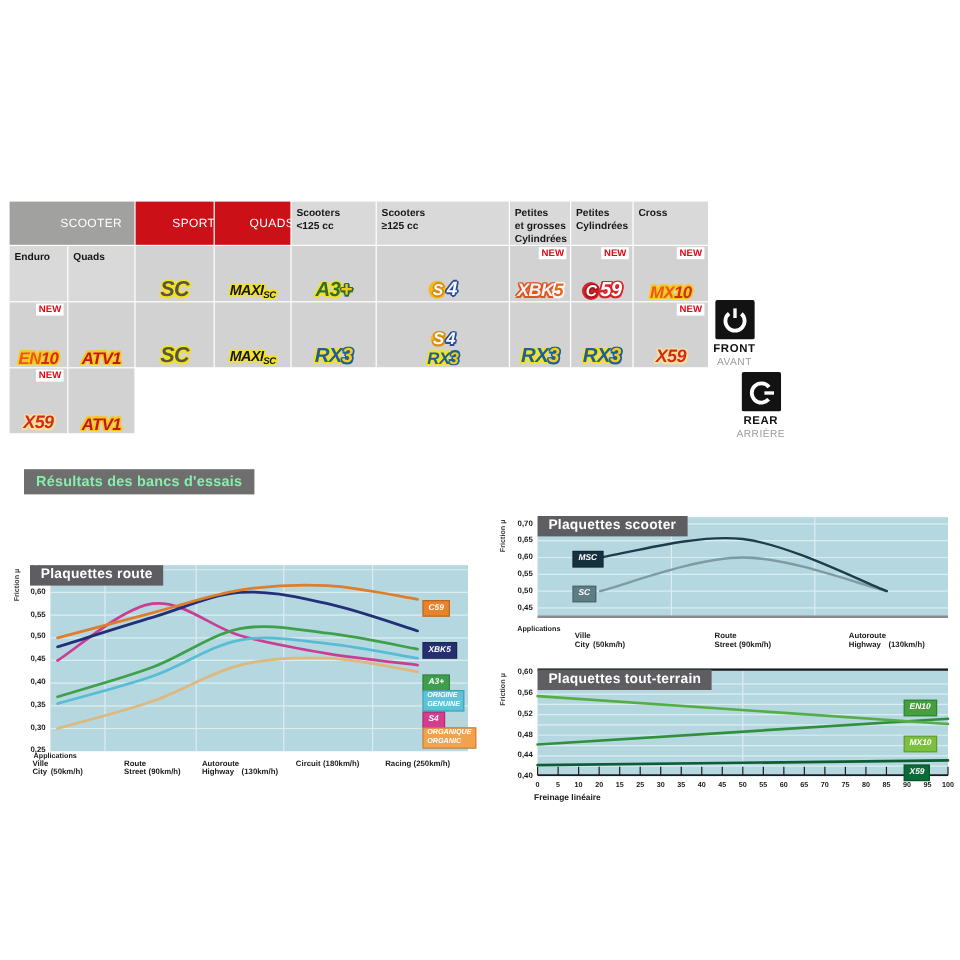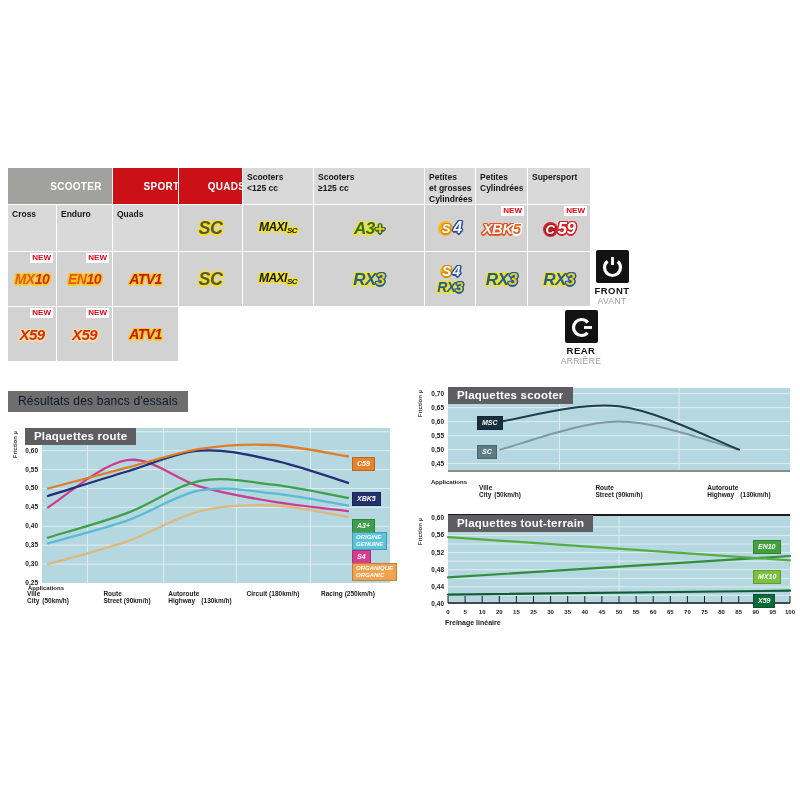--- a/index.html
+++ b/index.html
@@ -1,26 +1,26 @@
 <!DOCTYPE html>
 <html><head>
 <meta charset="utf-8">
 <style>
   html,body{margin:0;padding:0;background:#fff;}
   .page{position:relative;width:800px;height:800px;background:#fff;overflow:hidden;
         font-family:"Liberation Sans",sans-serif;}
   
   .ptable{position:absolute;left:8px;top:168px;display:grid;gap:1px;
           grid-template-rows:36px 46px 54px 54px;background:#fff;}
-  .cat{color:#fff;font-weight:bold;font-size:10px;display:flex;align-items:center;
+  .cat{color:#fff;font-weight:normal;font-size:10px;display:flex;align-items:center;
        justify-content:center;letter-spacing:.3px;white-space:nowrap;padding-left:32px;}
   .sub{background:#d9d9d9;font-size:8.5px;font-weight:bold;color:#161616;
        padding:4px 2px 0 4px;line-height:1.3;}
   .cell{background:#d2d2d2;position:relative;display:flex;flex-direction:column;
-        align-items:center;justify-content:center;}
+        align-items:center;justify-content:flex-end;}
   .new-tag{position:absolute;top:1px;right:3px;background:#fff;color:#e30613;
            font-size:8px;font-weight:bold;padding:0 2px;line-height:1.2;}
   .logo{font-style:italic;font-weight:900;letter-spacing:-.5px;line-height:1;
         white-space:nowrap;margin:1px 0;}
   .logo span{text-shadow:-1px -1px 0 var(--o),1px -1px 0 var(--o),-1px 1px 0 var(--o),
      1px 1px 0 var(--o),-1.5px 0 0 var(--o),1.5px 0 0 var(--o),
      0 -1.5px 0 var(--o),0 1.5px 0 var(--o);}
   .logo.sc{--o:#f5e11e;color:#55554a;font-size:18px;}
   .logo.maxisc{--o:#f5e11e;color:#0f172a;font-size:12px;}
   .logo.maxisc .sub2{font-size:8px;vertical-align:-2px;}
@@ -41,23 +41,23 @@
   .logo.rx3 .p2{color:#f2cd1a;--o:#1d5e9e;}
   .logo.x59{--o:#ffe098;color:#d22a1e;font-size:15px;}
   .cell.stacked .logo,.cell.stacked .logo span{font-size:14px;}
   .cell.stacked .logo .p1{width:13px;height:13px;line-height:13px;}
   
   .frblk{position:absolute;width:44px;margin-left:-5px;text-align:center;}
   .frblk svg{display:block;margin:0 auto;}
   .fr-en{font-weight:bold;font-size:9.5px;color:#111;margin-top:2px;letter-spacing:.5px;}
   .fr-fr{font-size:8.5px;color:#9b9b9b;letter-spacing:.4px;}
   
-  .results{position:absolute;left:8px;top:391px;background:#6e6e6e;color:#0f172a;
-           font-weight:normal;font-size:12px;padding:3px 10px 4px;letter-spacing:.2px;}
-  .chart{position:absolute;}
+  .results{position:absolute;left:20px;top:391px;background:#6e6e6e;color:#86efac;
+           font-weight:bold;font-size:12px;padding:3px 10px 4px;letter-spacing:.2px;}
+  .chart{position:absolute;margin-top:43px;}
   .ctitle{position:absolute;background:#5d5d62;color:#fff;font-weight:bold;
           font-size:11.5px;padding:2px 9px 3px;z-index:5;white-space:nowrap;letter-spacing:.2px;}
   .ylab{position:absolute;writing-mode:vertical-rl;transform:rotate(180deg);
         font-size:6px;color:#3a3a3a;font-weight:bold;}
   .ytick{position:absolute;font-size:6.5px;font-weight:bold;color:#1a1a1a;text-align:right;}
   .xcat{position:absolute;transform:translateX(-50%);display:flex;align-items:flex-end;
         font-size:6.5px;font-weight:bold;color:#1a1a1a;line-height:1.15;white-space:nowrap;}
   .xcat .stack{display:flex;flex-direction:column;align-items:flex-start;}
   .xcat .speed{margin-left:2px;}
   .badge{position:absolute;color:#fff;font-size:7px;font-weight:bold;font-style:italic;
@@ -88,23 +88,20 @@
       <div class="sub">
         <div>Petites</div>
         <div>et grosses</div>
         <div>Cylindrées</div>
       </div>
       <div class="sub">
         <div>Petites</div>
         <div>Cylindrées</div>
       </div>
       <div class="sub">
-        <div>Supersport</div>
-      </div>
-      <div class="sub">
         <div>Cross</div>
       </div>
       <div class="sub">
         <div>Enduro</div>
       </div>
       <div class="sub">
         <div>Quads</div>
       </div>
       <div class="cell">
         <span class="logo sc"><span>SC</span></span>
@@ -172,21 +169,21 @@
   <div class="frblk" style="left:595px;top:250px">
     <svg width="33" height="33">
       <rect x="0" y="0" width="33" height="33" rx="2" fill="#121212"></rect>
       <circle cx="16.5" cy="17.5" r="8" fill="none" stroke="#fff" stroke-width="3.2" stroke-dasharray="32.2 11"></circle>
       <rect x="15.1" y="7" width="2.8" height="8" fill="#fff"></rect>
     </svg>
     <div class="fr-en">FRONT</div>
     <div class="fr-fr">AVANT</div>
   </div>
 
-  <div class="frblk" style="left:564px;top:310px">
+  <div class="frblk" style="left:617px;top:310px">
     <svg width="33" height="33">
       <rect x="0" y="0" width="33" height="33" rx="2" fill="#121212"></rect>
       <g transform="rotate(90 16.5 17.5)">
         <circle cx="16.5" cy="17.5" r="8" fill="none" stroke="#fff" stroke-width="3.2" stroke-dasharray="32.2 11"></circle>
         <rect x="15.1" y="7" width="2.8" height="8" fill="#fff"></rect>
       </g>
     </svg>
     <div class="fr-en">REAR</div>
     <div class="fr-fr">ARRIÈRE</div>
   </div>

